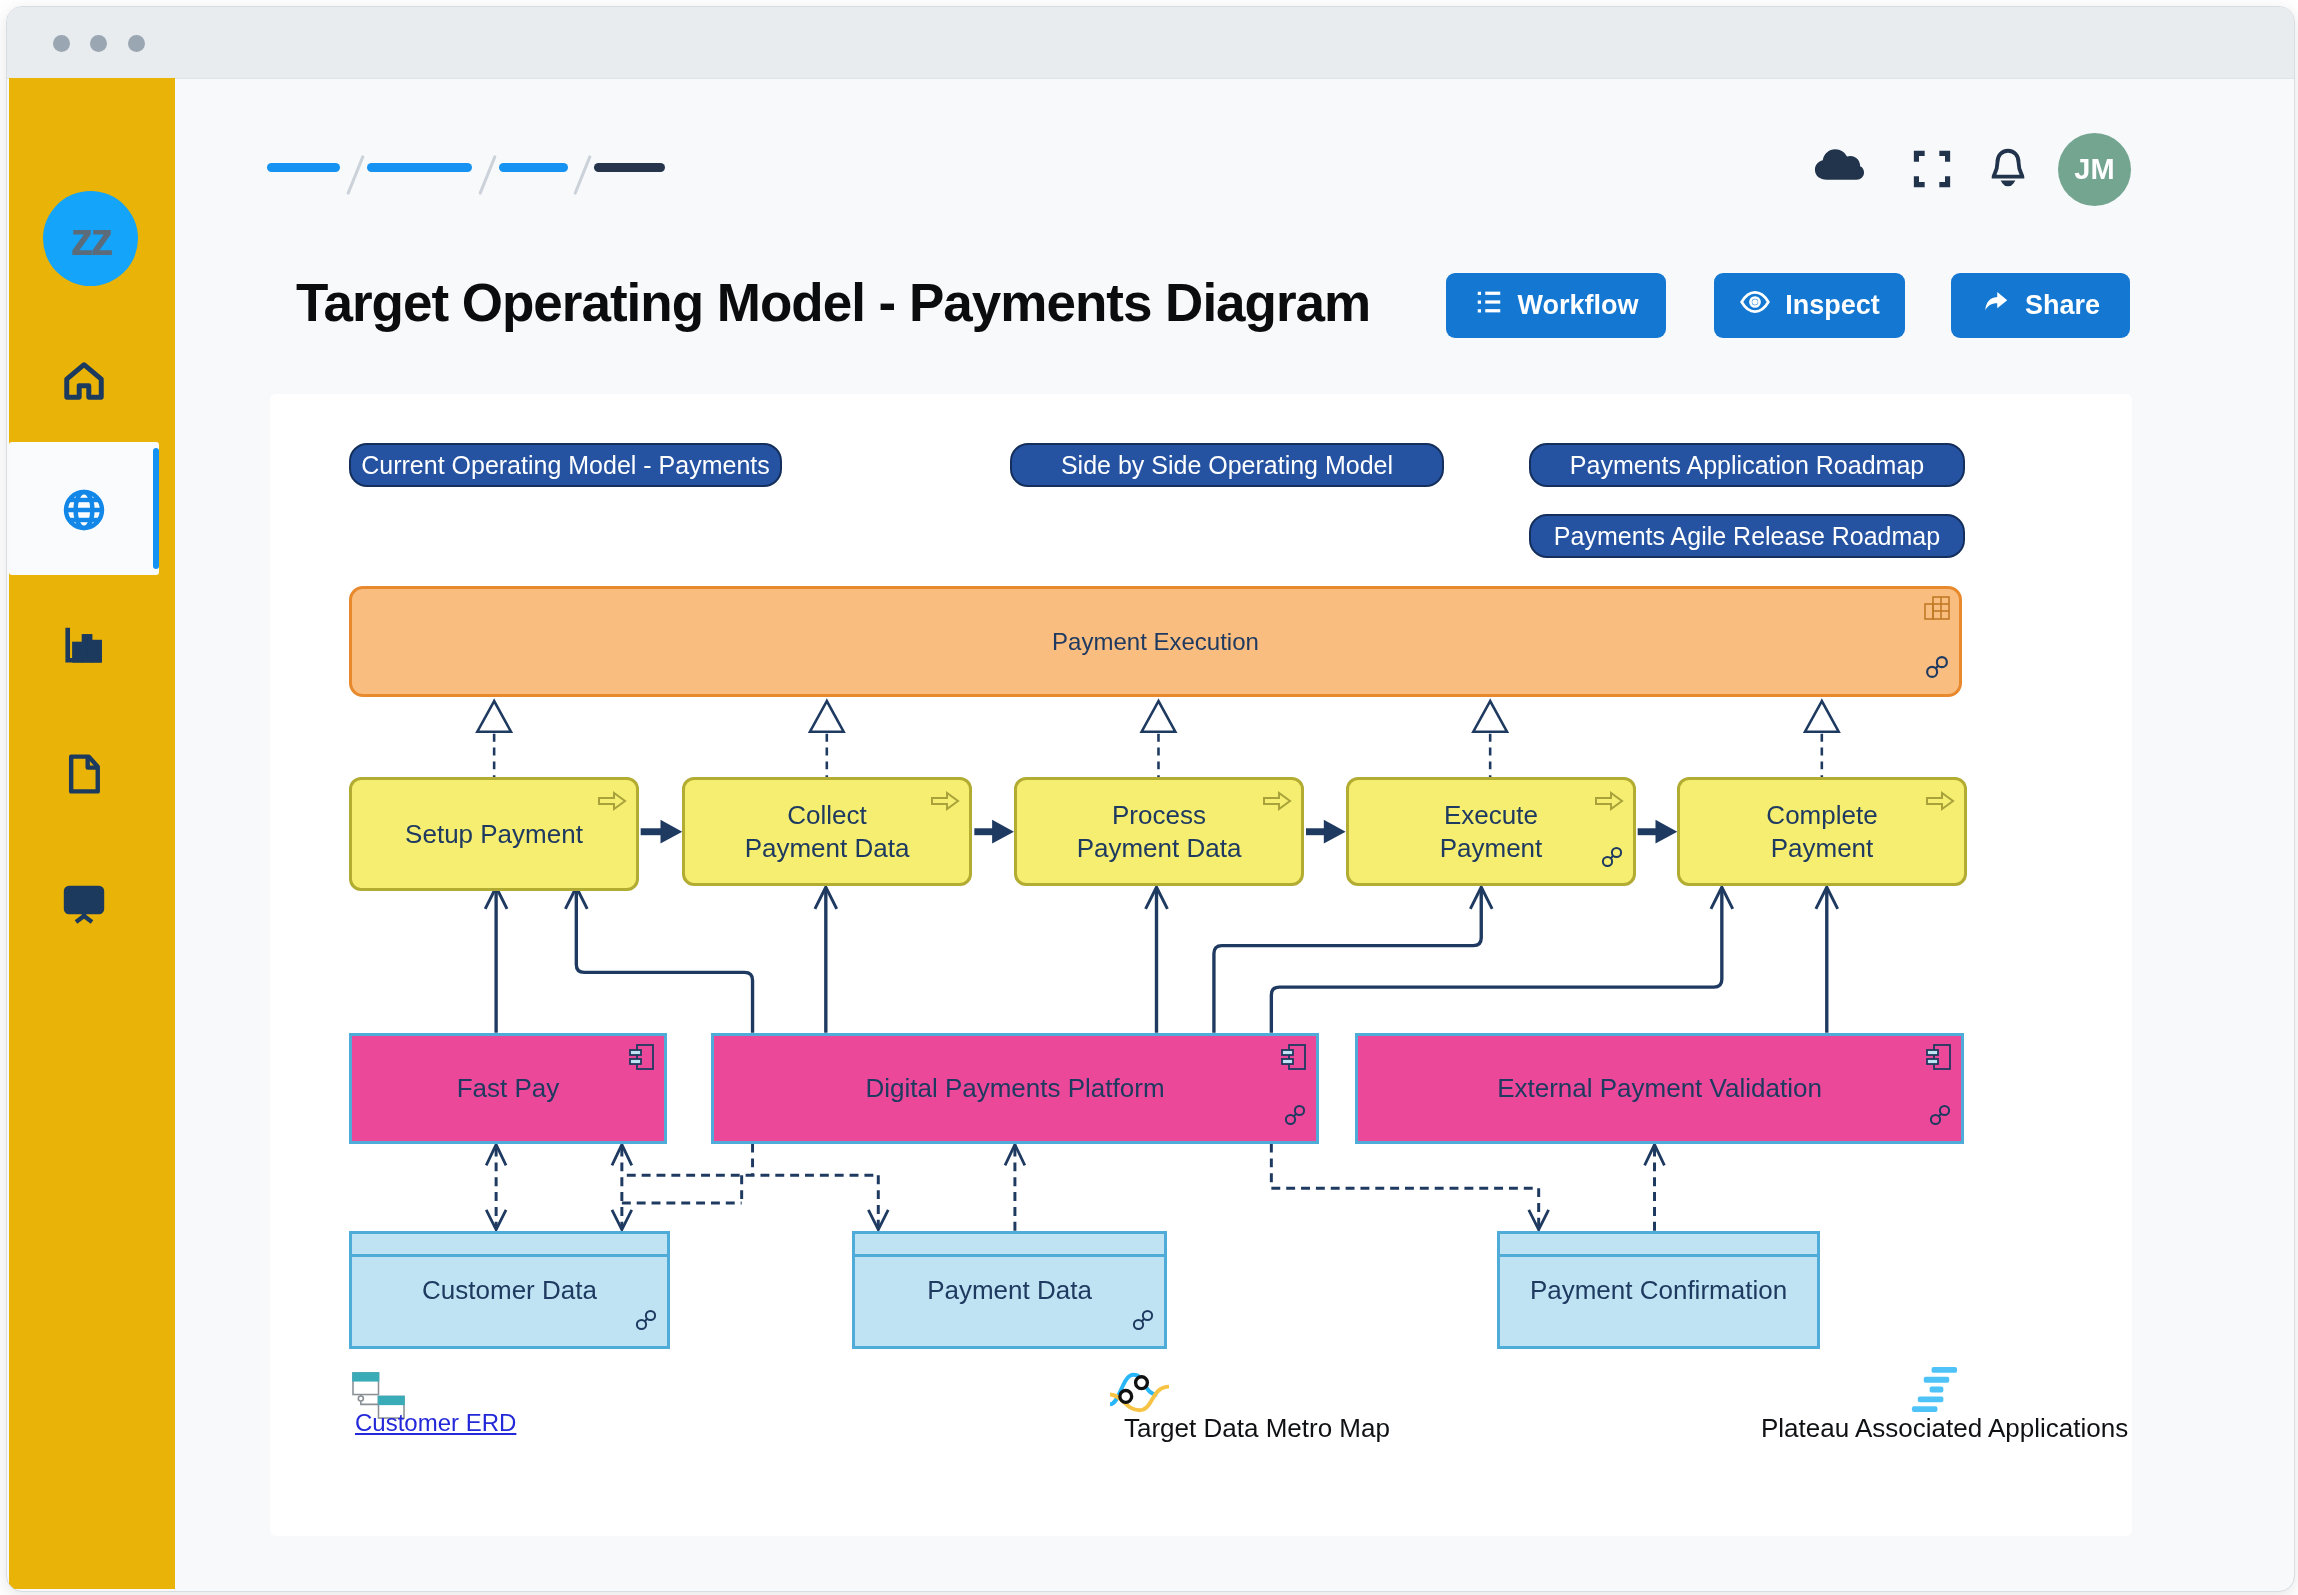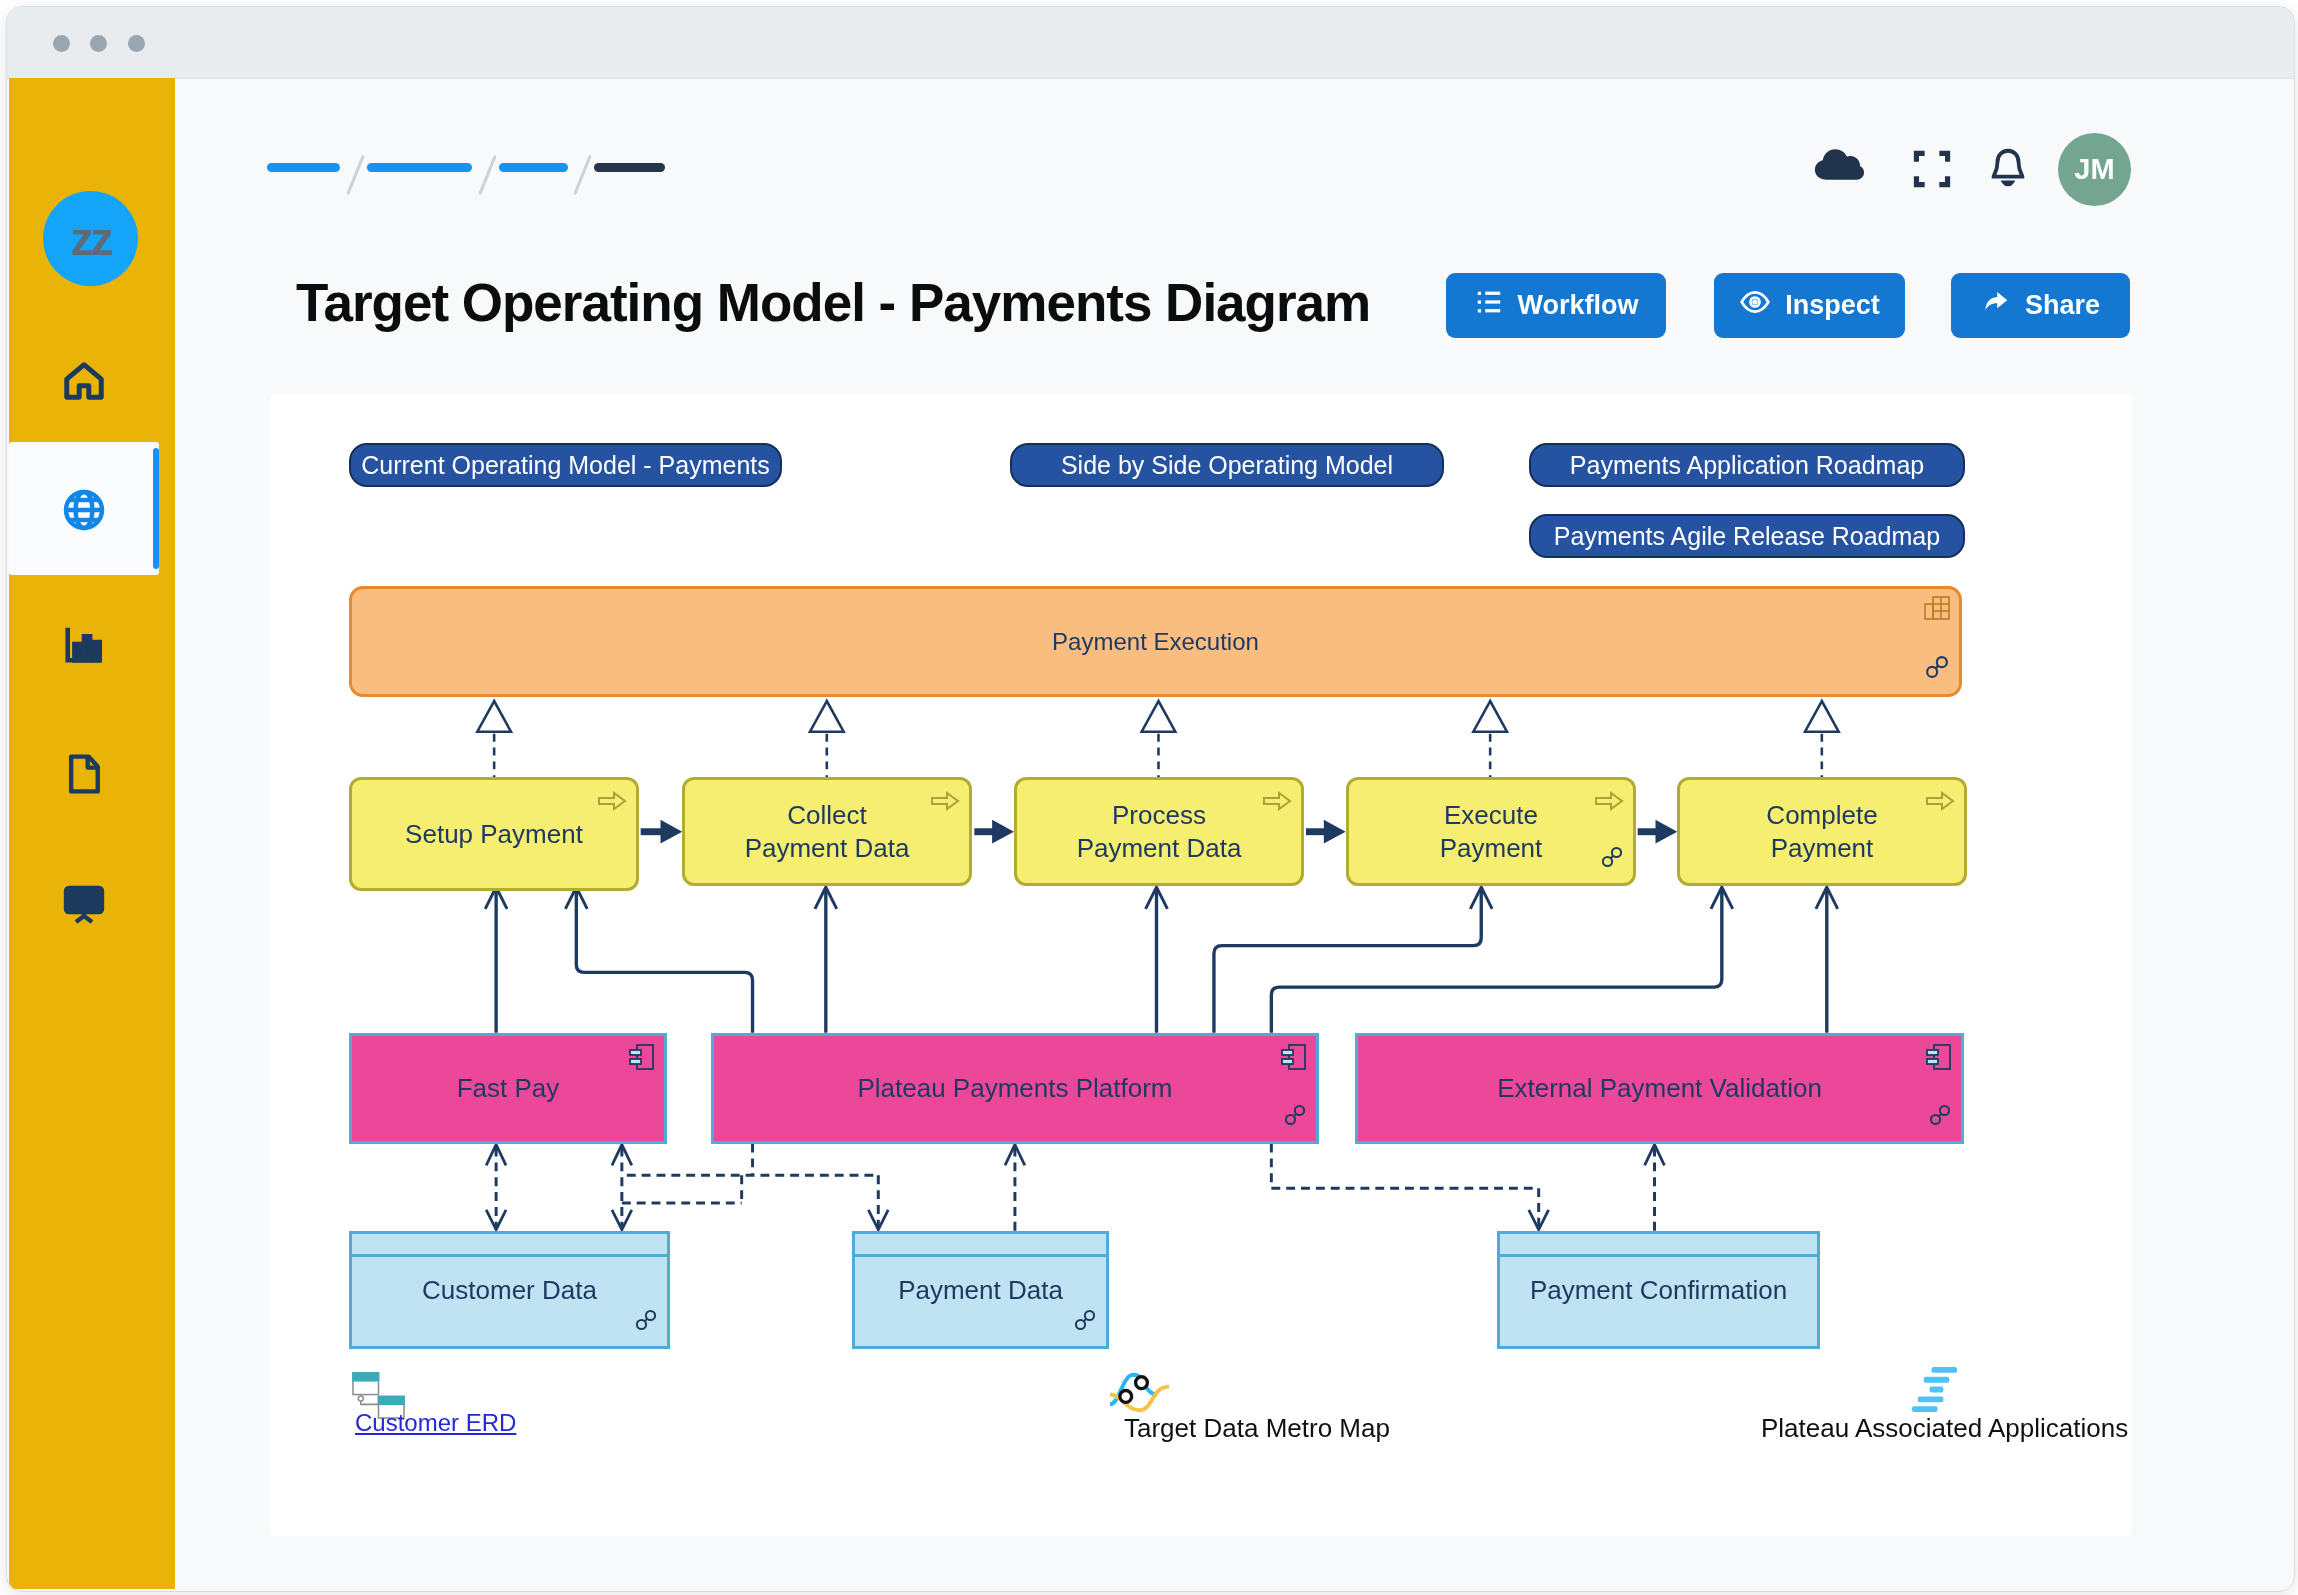--- a/index.html
+++ b/index.html
@@ -239,21 +239,21 @@
 
   <div class="box app" style="left:342px;top:1026px;width:318px;height:111px">
     <span>Fast Pay</span>
     <span class="cornerTR"><svg width="26" height="28" viewBox="0 0 26 28" fill="none" stroke="#1f3a60" stroke-width="1.8">
             <rect x="8" y="2" width="16" height="24"></rect>
             <rect x="1" y="7" width="11" height="5" fill="#bfe3f3"></rect>
             <rect x="1" y="16" width="11" height="5" fill="#bfe3f3"></rect>
           </svg></span>
   </div>
   <div class="box app" style="left:704px;top:1026px;width:608px;height:111px">
-    <span>Plateau Payments Platform</span>
+    <span>Digital Payments Platform</span>
     <span class="cornerTR"><svg width="26" height="28" viewBox="0 0 26 28" fill="none" stroke="#1f3a60" stroke-width="1.8">
             <rect x="8" y="2" width="16" height="24"></rect>
             <rect x="1" y="7" width="11" height="5" fill="#bfe3f3"></rect>
             <rect x="1" y="16" width="11" height="5" fill="#bfe3f3"></rect>
           </svg></span>
     <span class="cornerBR"><svg width="24" height="24" viewBox="0 0 24 24" fill="none" stroke="#1f3a60" stroke-width="2">
             <circle cx="7.5" cy="16.5" r="4.6"></circle>
             <circle cx="16.5" cy="7.5" r="4.6"></circle>
             <line x1="10.5" y1="13.5" x2="13.5" y2="10.5"></line>
           </svg></span>
@@ -274,21 +274,21 @@
 
   <div class="box dataobj" style="left:342px;top:1224px;width:321px;height:118px">
     <div class="band"></div>
     <span>Customer Data</span>
     <span class="cornerBR"><svg width="24" height="24" viewBox="0 0 24 24" fill="none" stroke="#1f3a60" stroke-width="2">
             <circle cx="7.5" cy="16.5" r="4.6"></circle>
             <circle cx="16.5" cy="7.5" r="4.6"></circle>
             <line x1="10.5" y1="13.5" x2="13.5" y2="10.5"></line>
           </svg></span>
   </div>
-  <div class="box dataobj" style="left:845px;top:1224px;width:257px;height:118px">
+  <div class="box dataobj" style="left:845px;top:1224px;width:315px;height:118px">
     <div class="band"></div>
     <span>Payment Data</span>
     <span class="cornerBR"><svg width="24" height="24" viewBox="0 0 24 24" fill="none" stroke="#1f3a60" stroke-width="2">
             <circle cx="7.5" cy="16.5" r="4.6"></circle>
             <circle cx="16.5" cy="7.5" r="4.6"></circle>
             <line x1="10.5" y1="13.5" x2="13.5" y2="10.5"></line>
           </svg></span>
   </div>
   <div class="box dataobj" style="left:1490px;top:1224px;width:323px;height:118px">
     <div class="band"></div>

